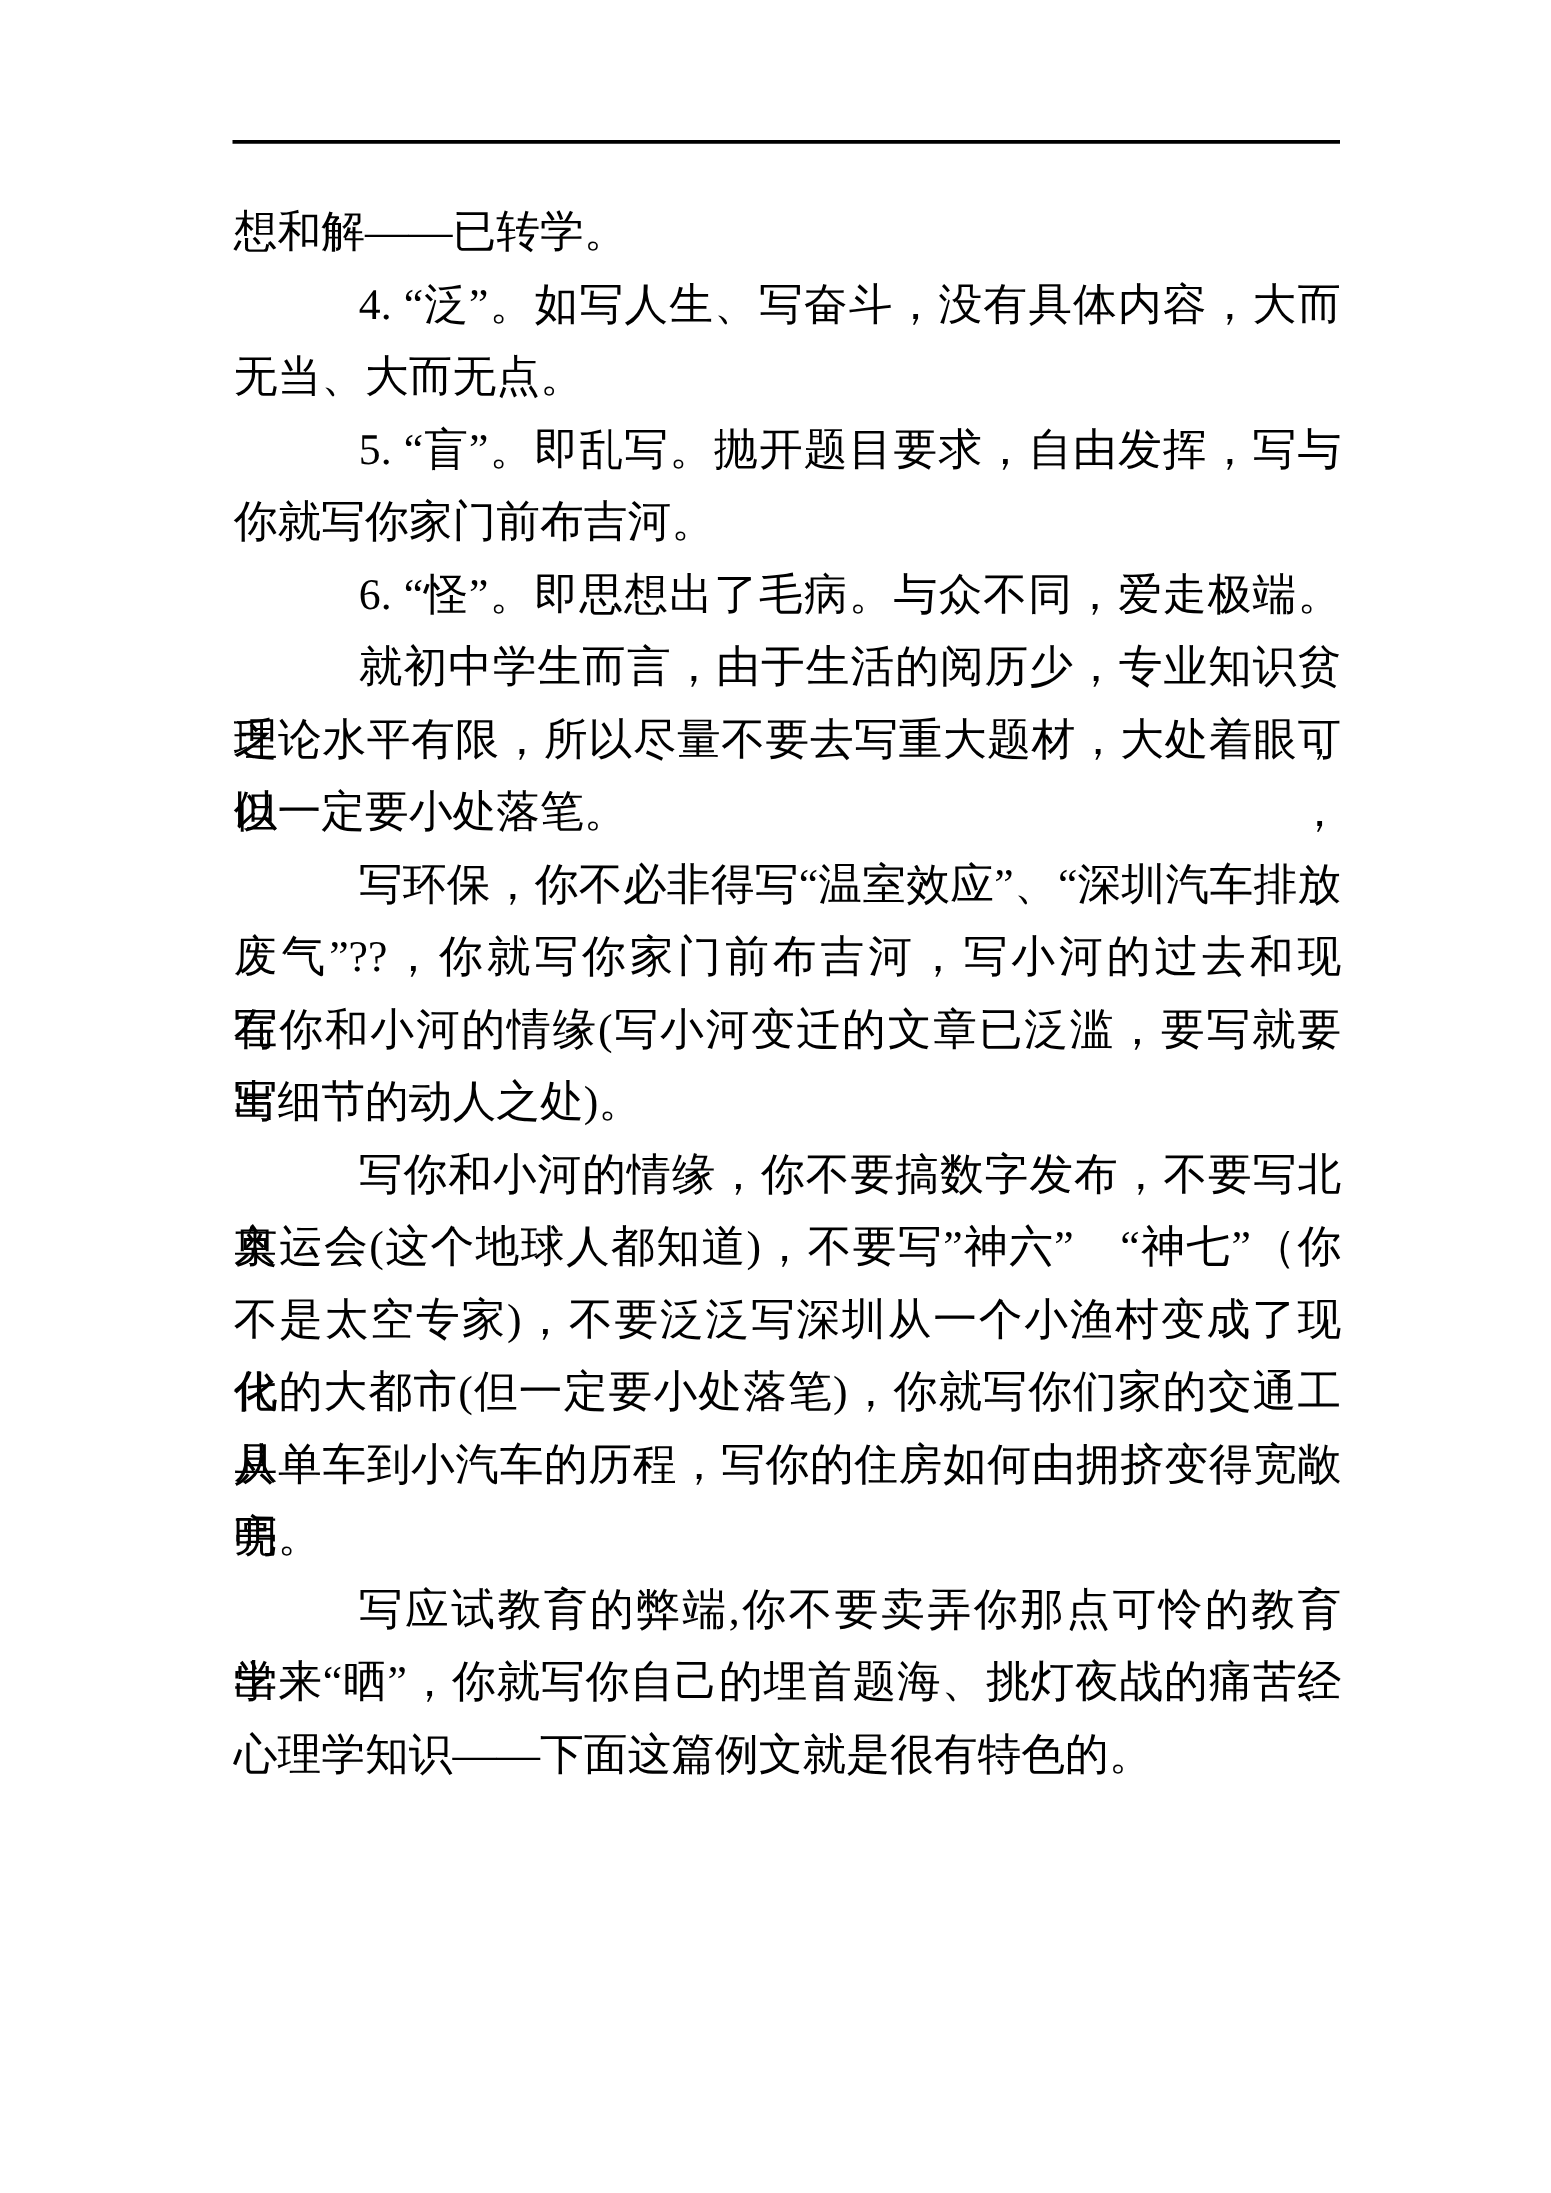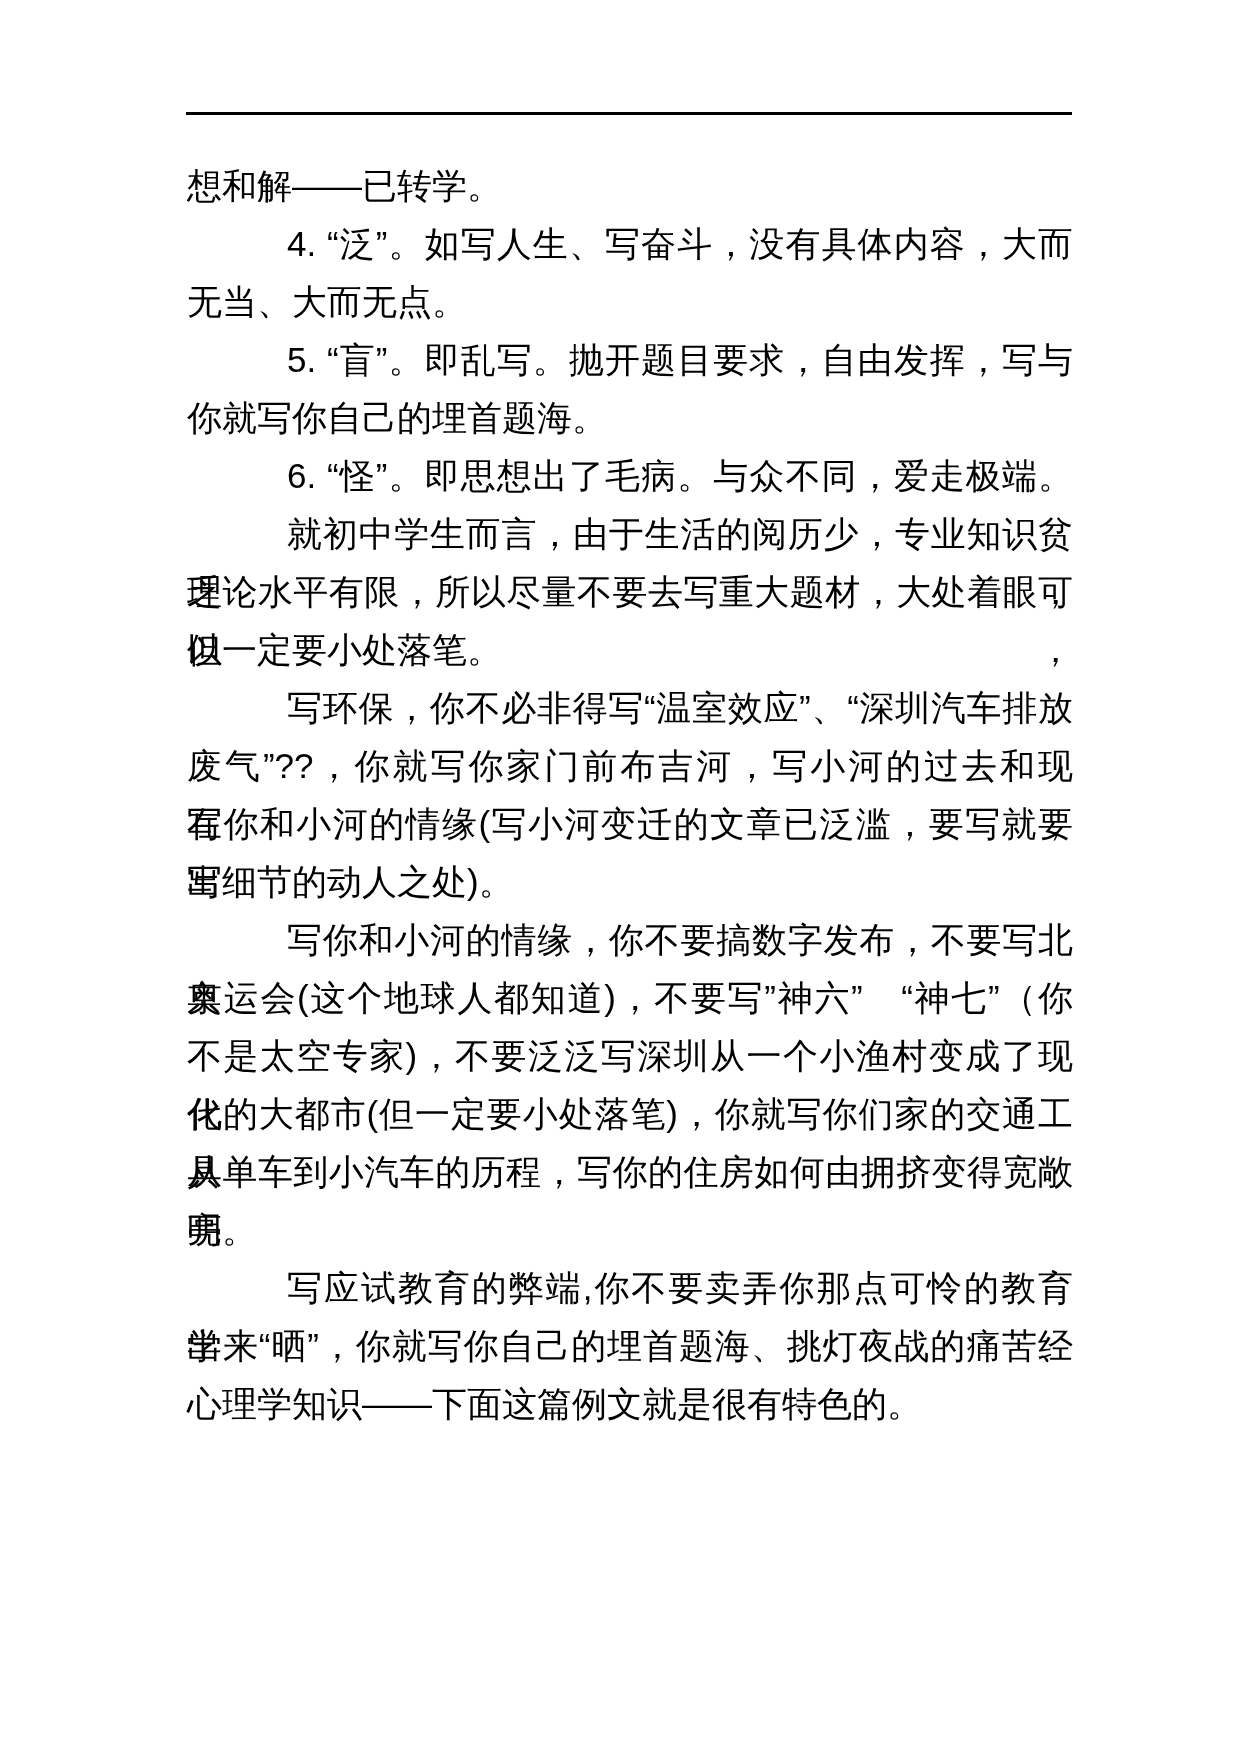--- a/index.html
+++ b/index.html
@@ -20,21 +20,21 @@
     top: 112px;
     width: 886px;
     height: 3px;
     background: #000000;
   }
   .text-block {
     position: absolute;
     left: 187px;
     top: 157px;
     width: 886px;
-    font-family: Liberation Sans, sans-serif;
+    font-family: Liberation Serif, serif;
     font-size: 35px;
     color: #000000;
   }
   .text-line {
     height: 58px;
     line-height: 58px;
     text-align: left;
     overflow: visible;
   }
   .text-line.indent {
@@ -50,21 +50,21 @@
 </head>
 <body>
 
 <div class="page" style="background: rgb(255, 255, 255);">
   <div class="header-rule" style="background: rgb(0, 0, 0);"></div>
   <div class="text-block" id="text-block" style="color: rgb(0, 0, 0);">
       <div class="text-line">想和解——已转学。</div>
       <div class="text-line indent fill">4. “泛”。如写人生、写奋斗，没有具体内容，大而</div>
       <div class="text-line">无当、大而无点。</div>
       <div class="text-line indent fill">5. “盲”。即乱写。抛开题目要求，自由发挥，写与</div>
-      <div class="text-line">你就写你自己的埋首题海。</div>
+      <div class="text-line">你就写你家门前布吉河。</div>
       <div class="text-line indent fill">6. “怪”。即思想出了毛病。与众不同，爱走极端。</div>
       <div class="text-line indent fill">就初中学生而言，由于生活的阅历少，专业知识贫乏，</div>
       <div class="text-line fill">理论水平有限，所以尽量不要去写重大题材，大处着眼可以，</div>
       <div class="text-line">但一定要小处落笔。</div>
       <div class="text-line indent fill">写环保，你不必非得写“温室效应”、“深圳汽车排放</div>
       <div class="text-line fill">废气”??，你就写你家门前布吉河，写小河的过去和现在，</div>
       <div class="text-line fill">写你和小河的情缘(写小河变迁的文章已泛滥，要写就要写</div>
       <div class="text-line">出细节的动人之处)。</div>
       <div class="text-line indent fill">写你和小河的情缘，你不要搞数字发布，不要写北京</div>
       <div class="text-line fill">奥运会(这个地球人都知道)，不要写”神六”　“神七”（你</div>

